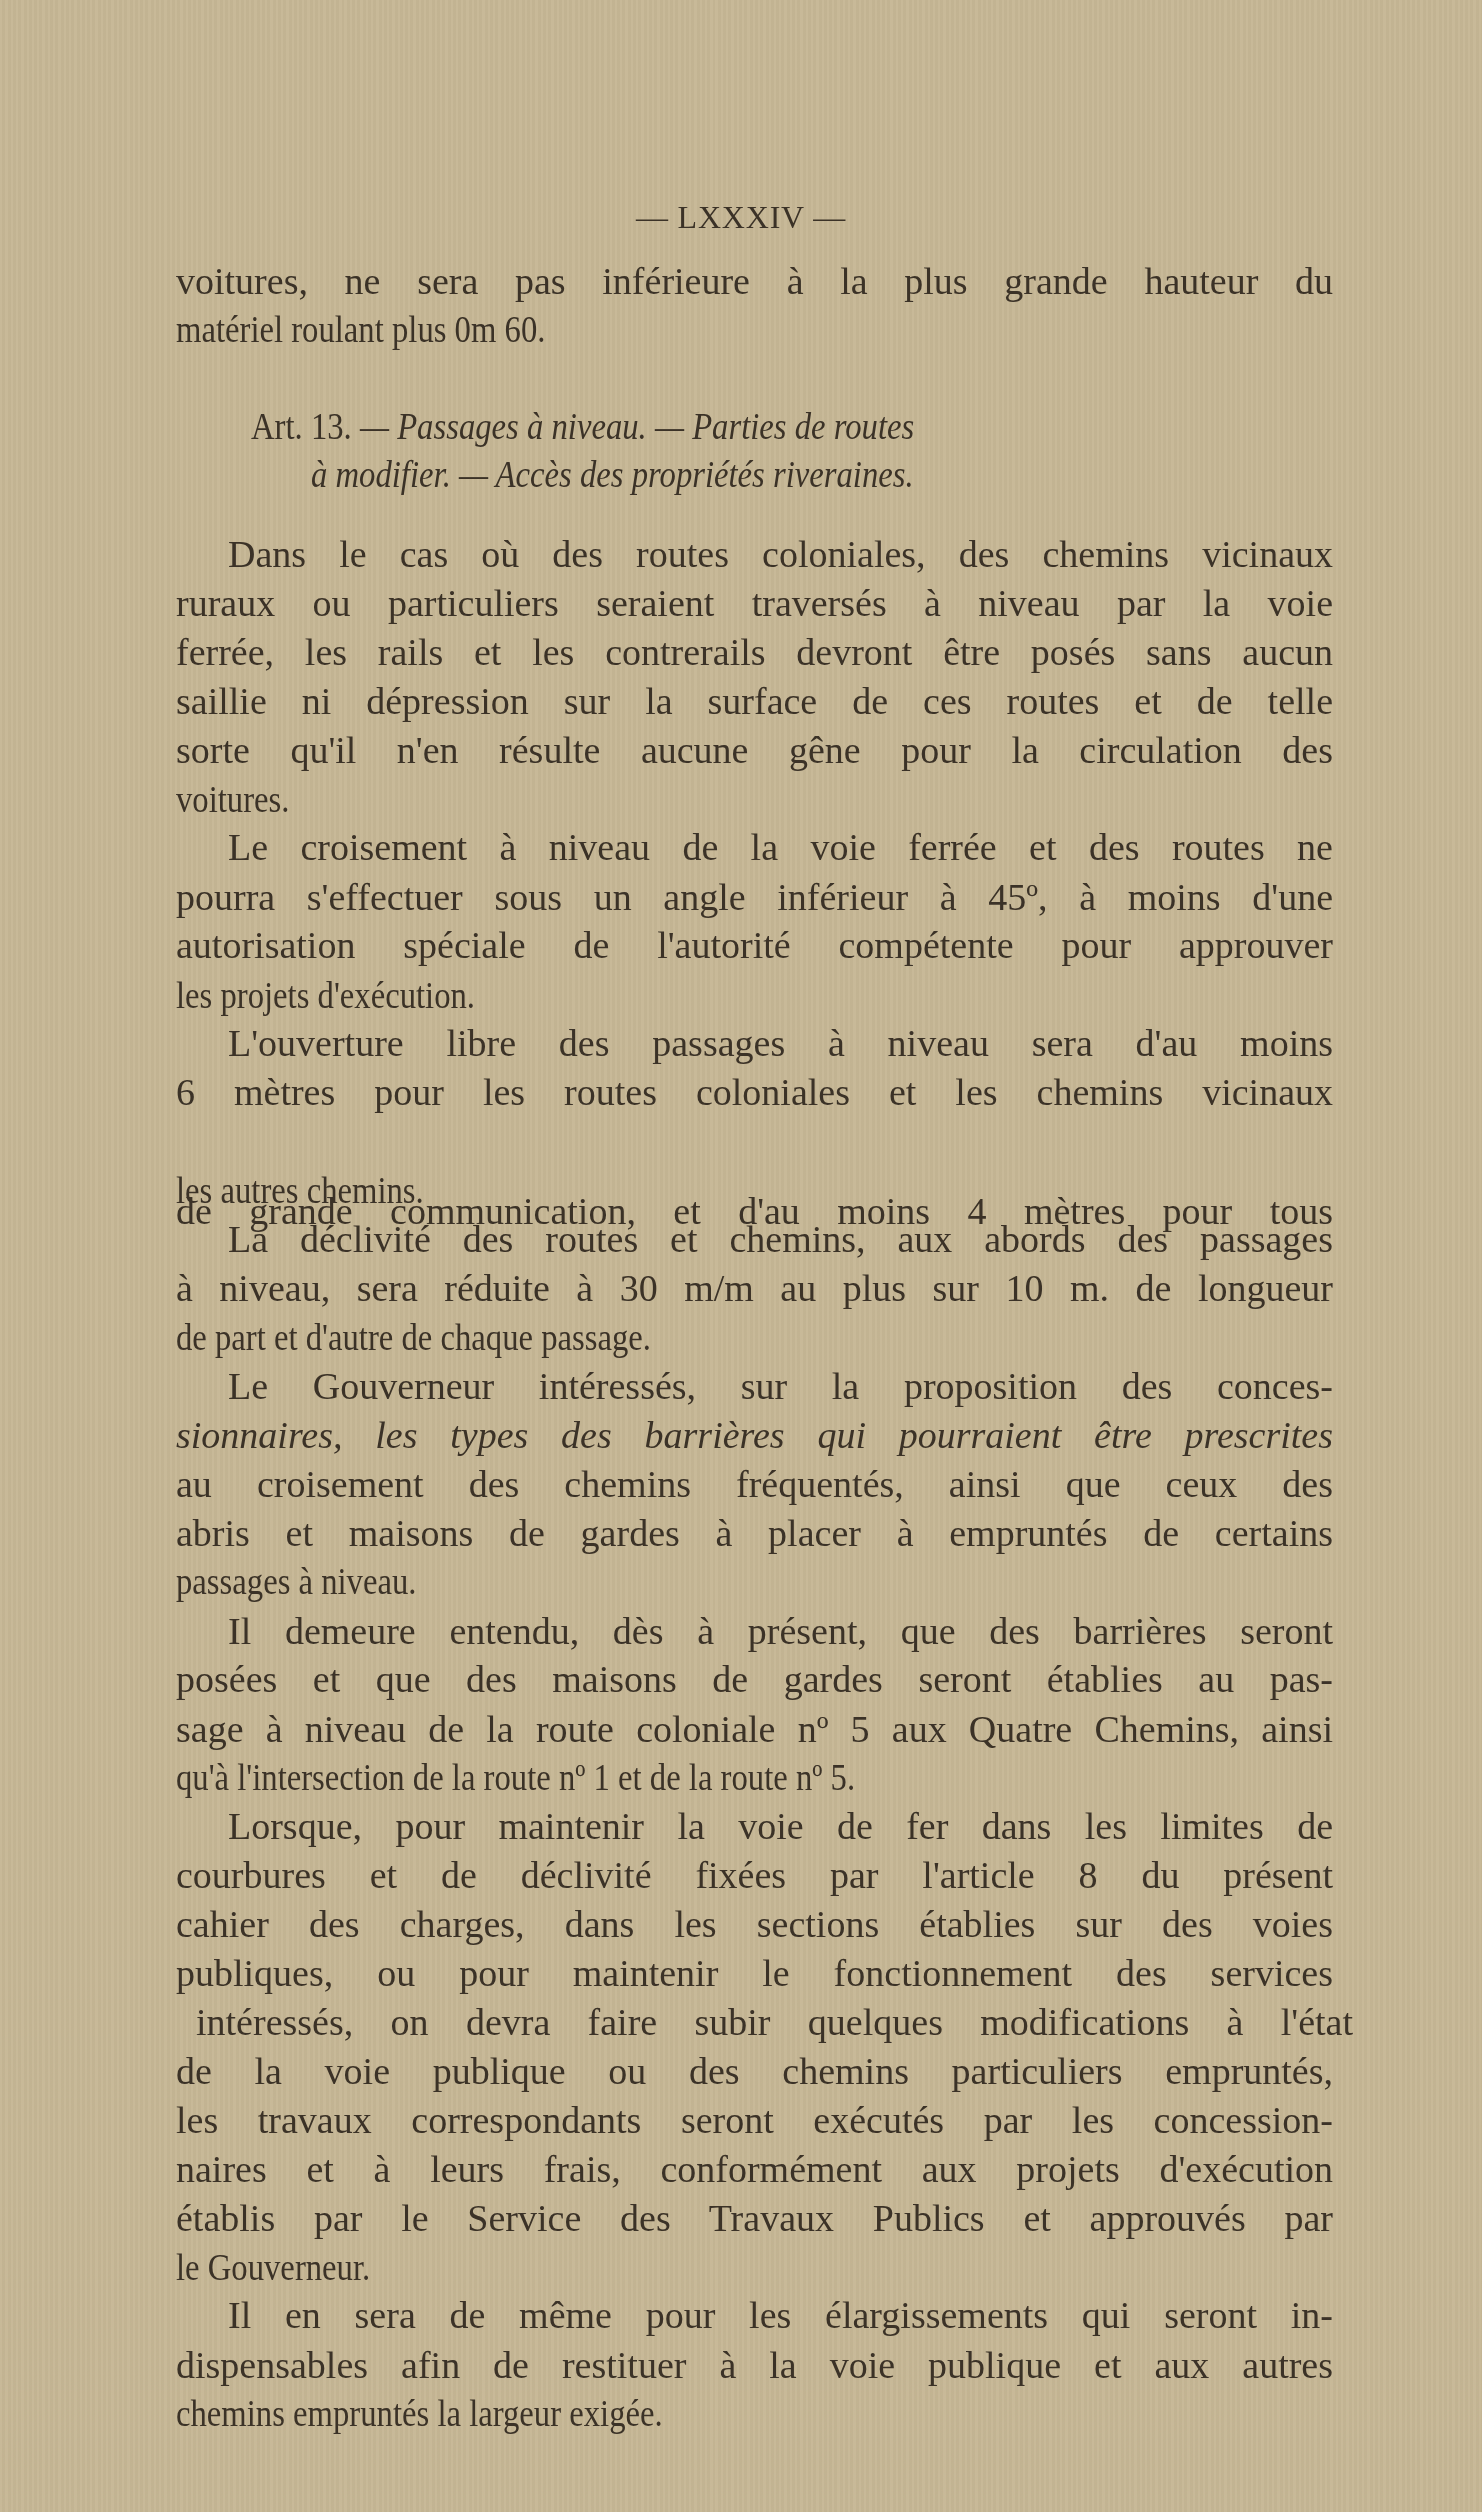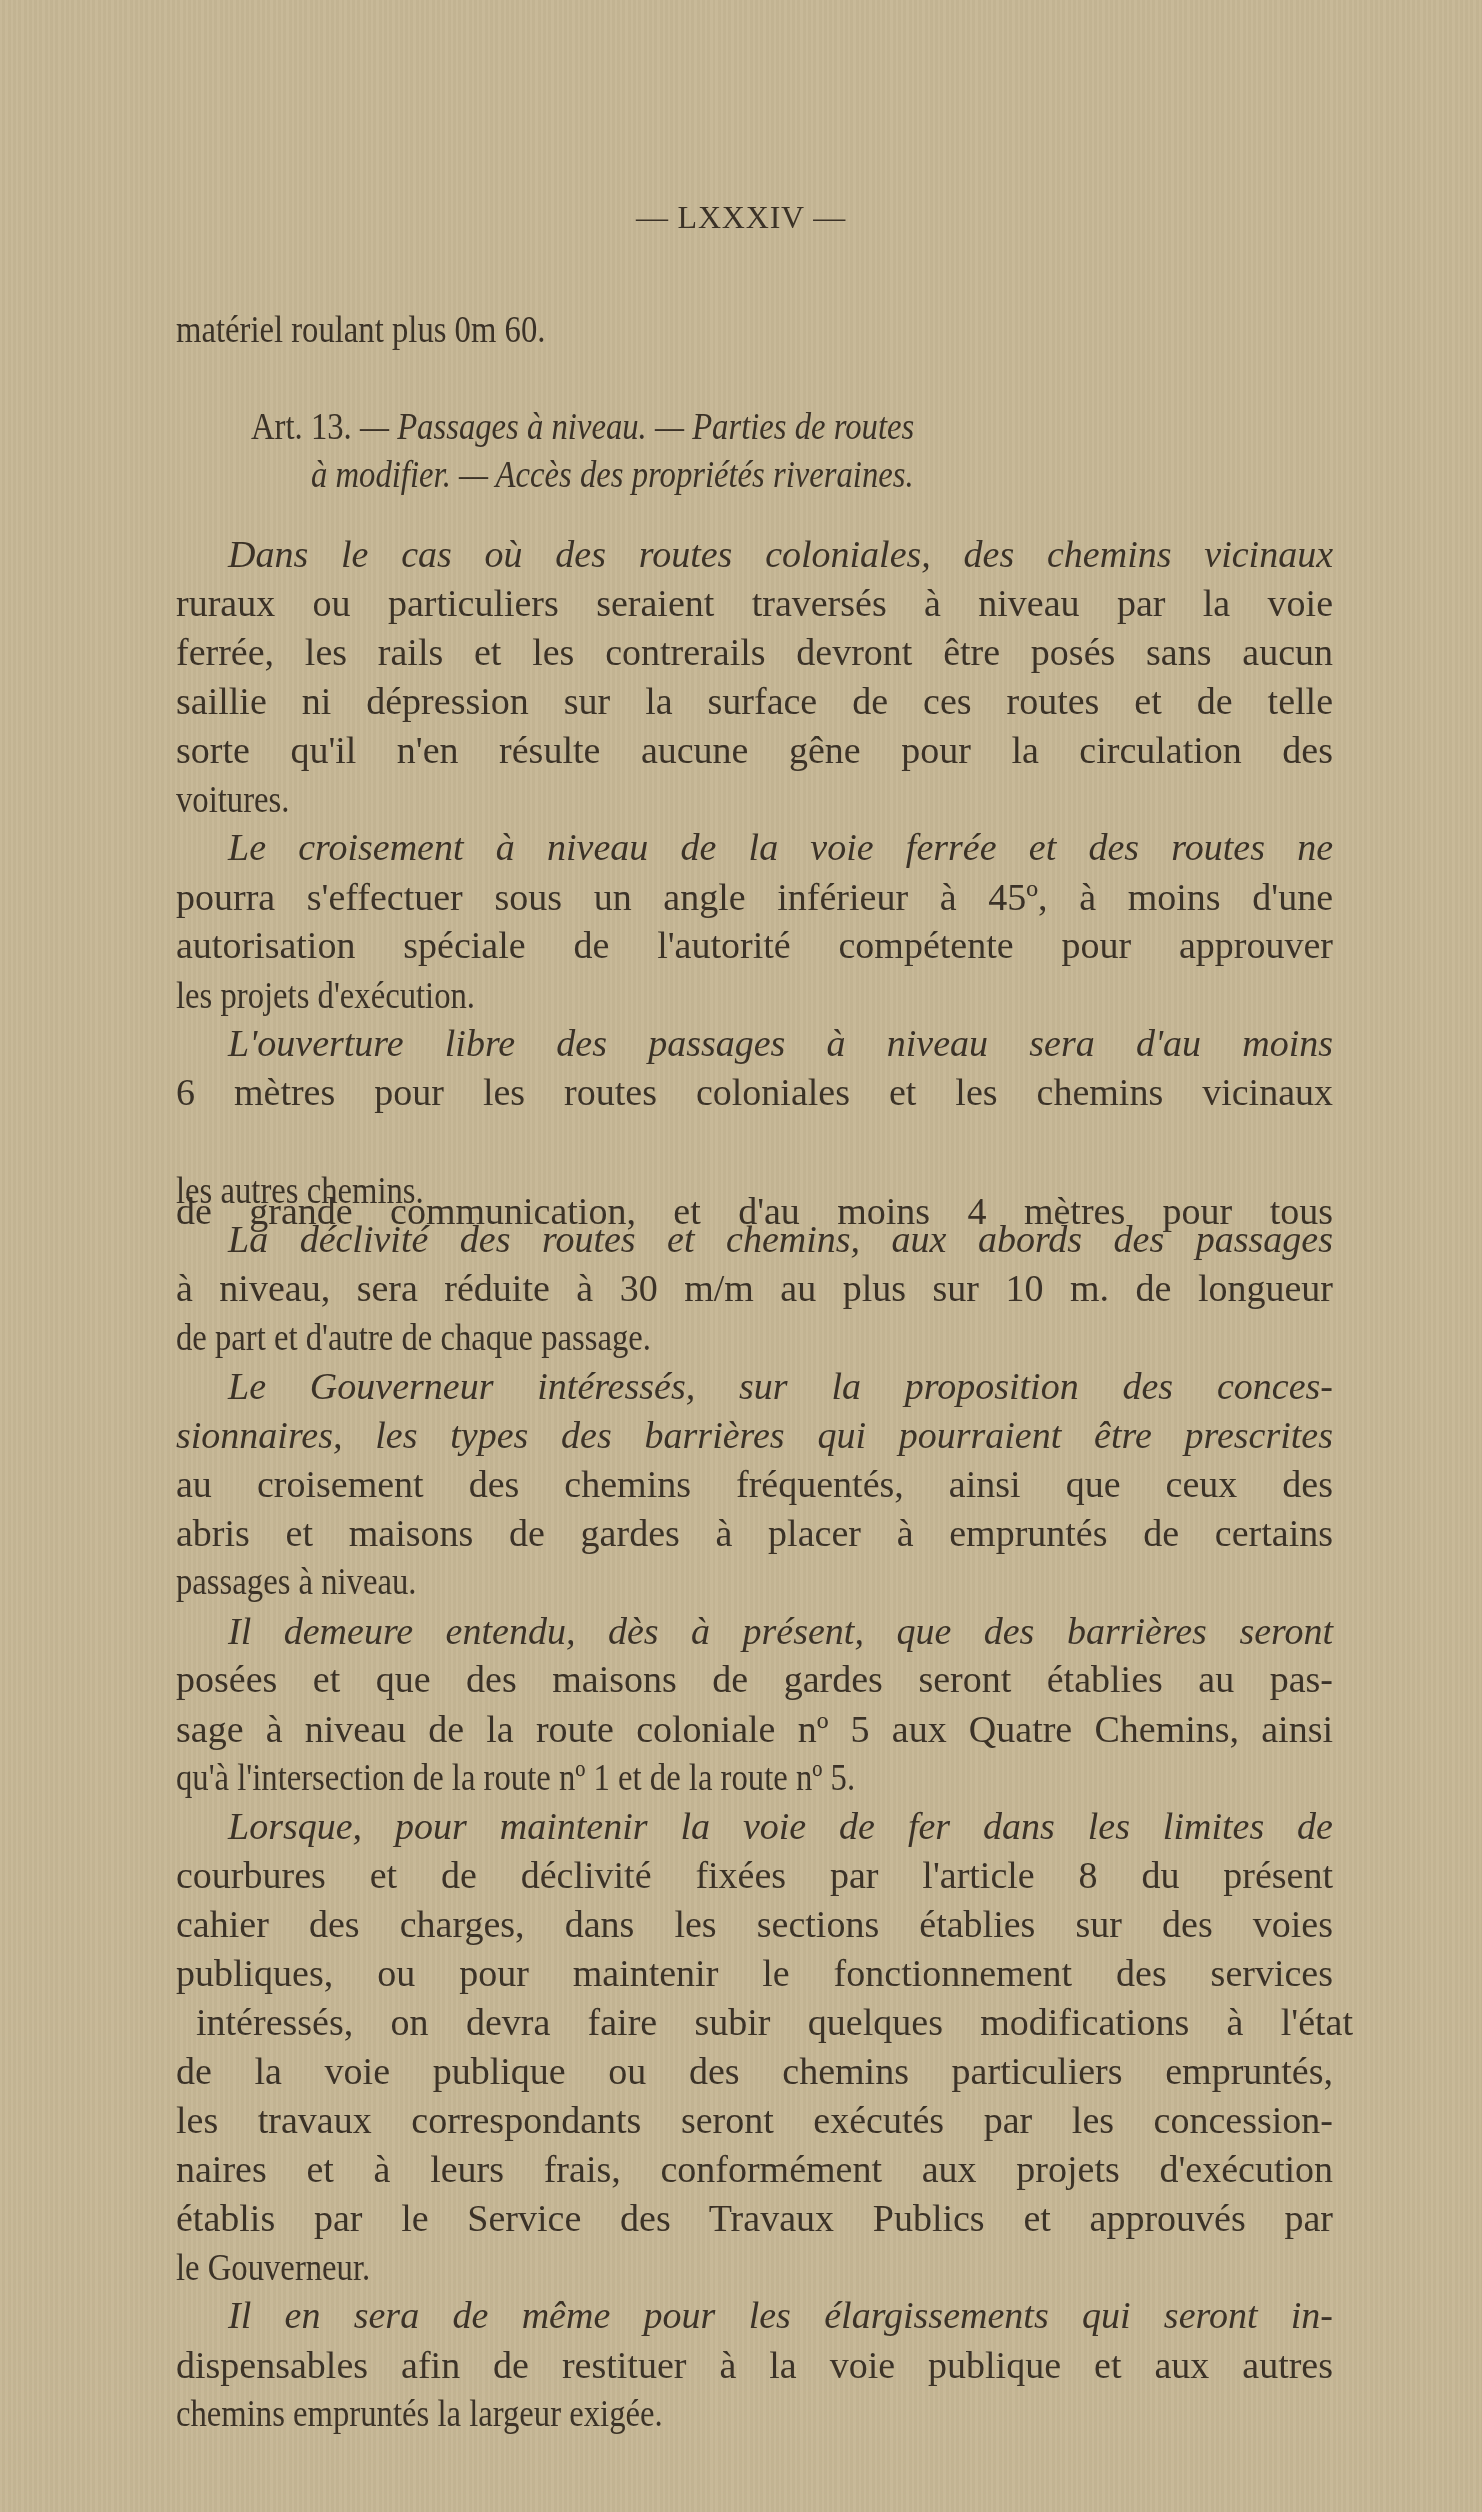--- a/index.html
+++ b/index.html
@@ -17,32 +17,33 @@
     position:absolute; top:199px; left:0; width:1482px; text-align:center;
     font-size:32px; letter-spacing:0.8px; color:#3b3227;
   }
   .line {
     position:absolute; left:176px; width:1157px; height:49px;
     font-size:38px; line-height:49px; white-space:nowrap;
     text-align:justify; text-align-last:justify;
     transform-origin:left center;
   }
   .line.last { text-align-last:left; }
-  .line.indent { padding-left:52px; width:1105px;font-style:italic; }
+  .line.indent { padding-left:52px; width:1105px; }
   .title {
     position:absolute; font-size:38px; line-height:49px; white-space:nowrap;
   }
   .title .it { font-style:italic; }
 </style>
 </head>
 <body>
 
 <div class="page">
   <div class="header">— LXXXIV —</div>
 
+  <div class="line" style="top:257px;">voitures, ne sera pas inférieure à la plus grande hauteur du</div>
   <div class="line last" style="top: 305px; transform: scaleX(0.86);">matériel roulant plus 0m 60.</div>
 
   <div class="title" style="top: 402px; left: 251px; transform-origin: left center; transform: scaleX(0.86);">
     <span>Art. 13.</span>
     <span class="it">— Passages à niveau. — Parties de routes</span>
   </div>
   <div class="title it" style="top: 450px; left: 311px; font-style: italic; transform-origin: left center; transform: scaleX(0.86);">à modifier. — Accès des propriétés riveraines.</div>
 
   <div id="body-lines">
       <div class="line indent" style="top: 530px;">Dans le cas où des routes coloniales, des chemins vicinaux</div>

